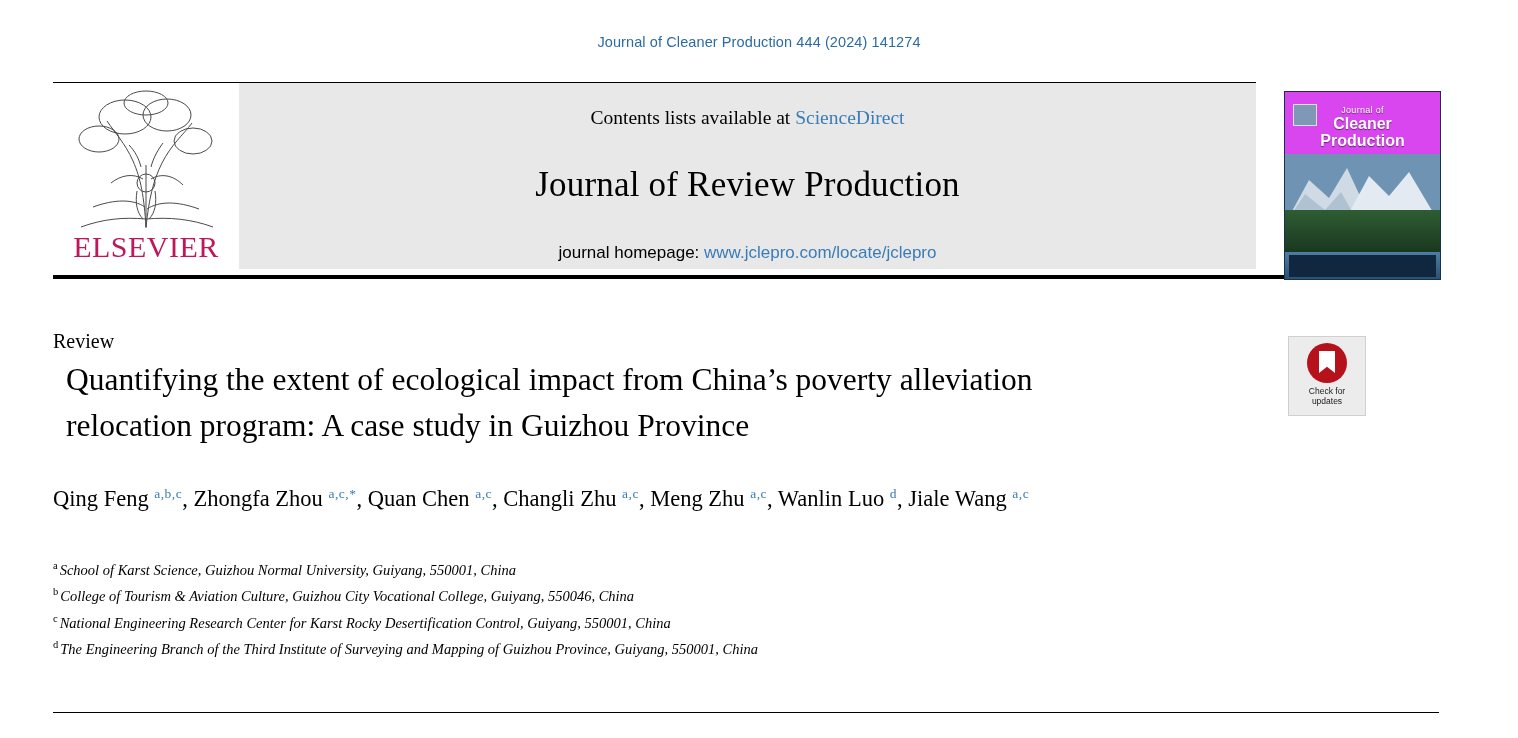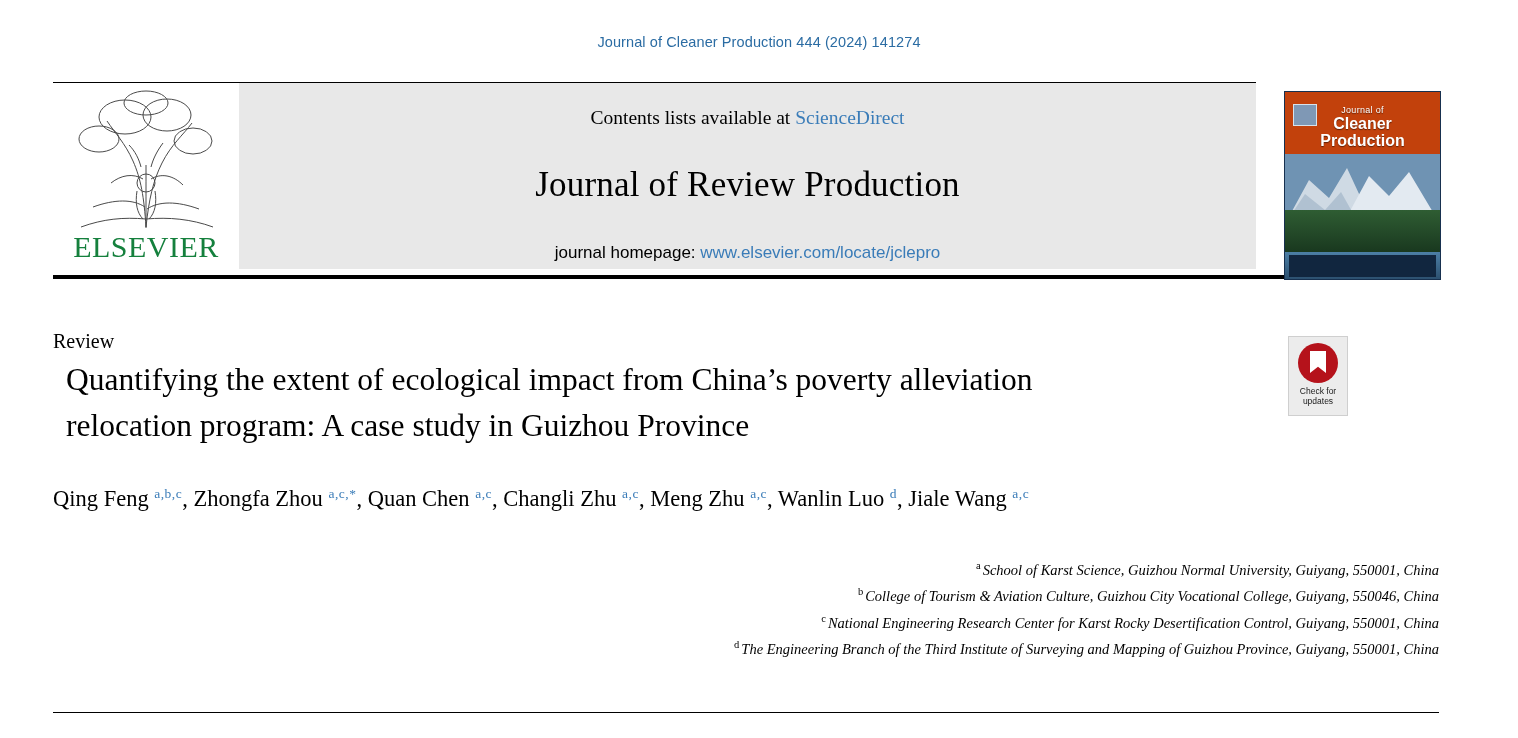--- a/index.html
+++ b/index.html
@@ -66,21 +66,21 @@
     top: 4px;
     left: 10px;
     width: 166px;
     height: 146px;
     overflow: hidden;
   }
   .elsevier-wordmark {
     font-family: "Liberation Serif", serif;
     font-size: 30px;
     letter-spacing: 0.5px;
-    color: #15803d;
+    color: #be185d;
     line-height: 1;
     padding-bottom: 7px;
     font-variant: normal;
   }
   .center-cell {
     flex: 1 1 auto;
     background: #e8e8e8;
     display: flex;
     flex-direction: column;
     justify-content: space-between;
@@ -113,21 +113,21 @@
     flex: 0 0 155px;
     margin-left: 28px;
     position: relative;
   }
   .cover-art {
     position: absolute;
     top: 8px;
     left: 0;
     width: 155px;
     height: 187px;
-    background: #c2410c;
+    background: #d946ef;
     overflow: hidden;
     border: 1px solid #17304f;
   }
   .cover-title {
     position: absolute;
     top: 14px;
     left: 0;
     width: 100%;
     text-align: center;
     color: #ffffff;
@@ -232,21 +232,20 @@
     font-size: 13.5px;
     vertical-align: super;
     letter-spacing: .5px;
   }
   .authors sup.star { color: #3a7cb8; }
   .affiliations {
     font-family: "Liberation Serif", serif;
     font-size: 14.5px;
     font-style: italic;
     line-height: 1.75;
-    text-align: right;
   }
   .affiliations sup {
     font-style: normal;
     font-size: 10.5px;
     vertical-align: super;
     padding-right: 2px;
   }
 
   .rule-bottom {
     position: absolute;
@@ -254,21 +253,21 @@
     left: 53px;
     width: 1386px;
     border-top: 1px solid #000;
   }
 
   
   .crossmark {
     position: absolute;
     top: 336px;
     left: 1288px;
-    width: 60px;
+    width: 78px;
     height: 80px;
     background: #ececec;
     border: 1px solid #cfcfcf;
     display: flex;
     flex-direction: column;
     align-items: center;
     padding-top: 6px;
     box-sizing: border-box;
   }
   .crossmark-circle {
@@ -336,21 +335,21 @@
         </div>
         <div class="elsevier-wordmark">ELSEVIER</div>
       </div>
 
       <div class="center-cell">
         <div class="contents-line">
           <span>Contents lists available at </span><span class="link">ScienceDirect</span>
         </div>
         <div class="journal-title">Journal of Review Production</div>
         <div class="homepage-line">
-          <span>journal homepage: </span><span class="link">www.elsevier.com/locate/jclepro</span>
+          <span>journal homepage: </span><span class="link">www.jclepro.com/locate/jclepro</span>
         </div>
       </div>
 
       <div class="cover-cell">
         <div class="cover-art">
           <div class="cover-mountains">
             <svg viewBox="0 0 155 70" width="155" height="70" preserveAspectRatio="none" aria-hidden="true">
               <rect x="0" y="0" width="155" height="70" fill="#6f93b3"></rect>
               <polygon points="0,70 24,26 44,44 62,14 88,70" fill="#cfdae4"></polygon>
               <polygon points="58,70 84,22 104,42 124,18 155,70" fill="#e3eaf1"></polygon>

